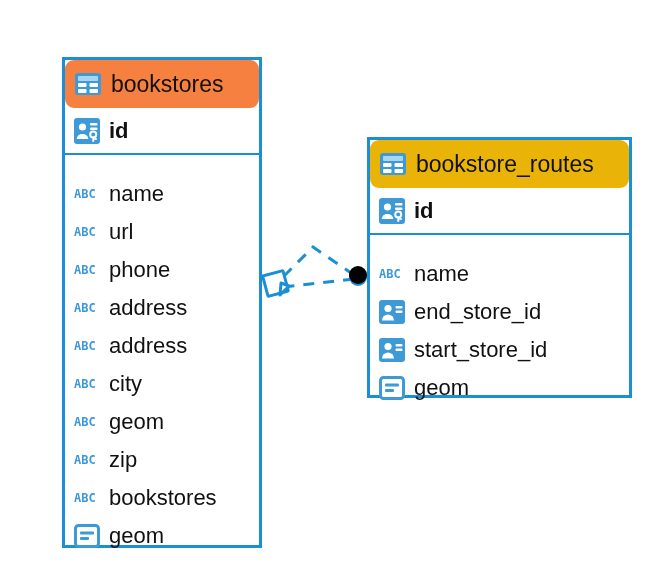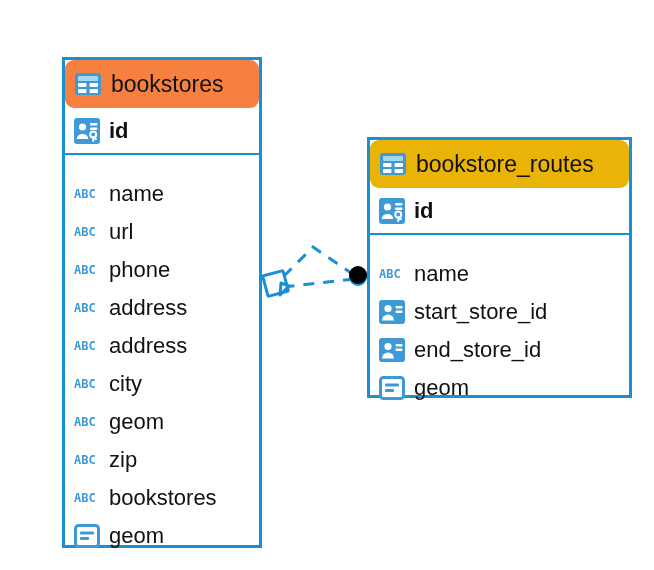--- a/index.html
+++ b/index.html
@@ -290,33 +290,33 @@
       <div class="field-row">
         <span class="icon-wrap">
           <svg width="26" height="24" viewBox="0 0 26 24">
             <rect x="0" y="0" width="26" height="24" rx="3" fill="#3d9ad6"></rect>
             <circle cx="9" cy="8.5" r="3.6" fill="#ffffff"></circle>
             <path d="M 3 20.5 a 6 6 0 0 1 12 0 Z" fill="#ffffff"></path>
             <rect x="16.5" y="6" width="7" height="2.4" rx="1" fill="#ffffff"></rect>
             <rect x="16.5" y="10.5" width="7" height="2.4" rx="1" fill="#ffffff"></rect>
           </svg>
         </span>
-        <span class="field-label">start_store_id</span>
+        <span class="field-label">end_store_id</span>
       </div>
       <div class="field-row">
         <span class="icon-wrap">
           <svg width="26" height="24" viewBox="0 0 26 24">
             <rect x="0" y="0" width="26" height="24" rx="3" fill="#3d9ad6"></rect>
             <circle cx="9" cy="8.5" r="3.6" fill="#ffffff"></circle>
             <path d="M 3 20.5 a 6 6 0 0 1 12 0 Z" fill="#ffffff"></path>
             <rect x="16.5" y="6" width="7" height="2.4" rx="1" fill="#ffffff"></rect>
             <rect x="16.5" y="10.5" width="7" height="2.4" rx="1" fill="#ffffff"></rect>
           </svg>
         </span>
-        <span class="field-label">end_store_id</span>
+        <span class="field-label">start_store_id</span>
       </div>
       <div class="field-row">
         <span class="icon-wrap">
           <svg width="26" height="24" viewBox="0 0 26 24">
             <rect x="1.5" y="1.5" width="23" height="21" rx="3" fill="#ffffff" stroke="#3d9ad6" stroke-width="3"></rect>
             <rect x="6" y="7.5" width="14" height="3" rx="1" fill="#3d9ad6"></rect>
             <rect x="6" y="13" width="9" height="3" rx="1" fill="#3d9ad6"></rect>
           </svg>
         </span>
         <span class="field-label">geom</span>

